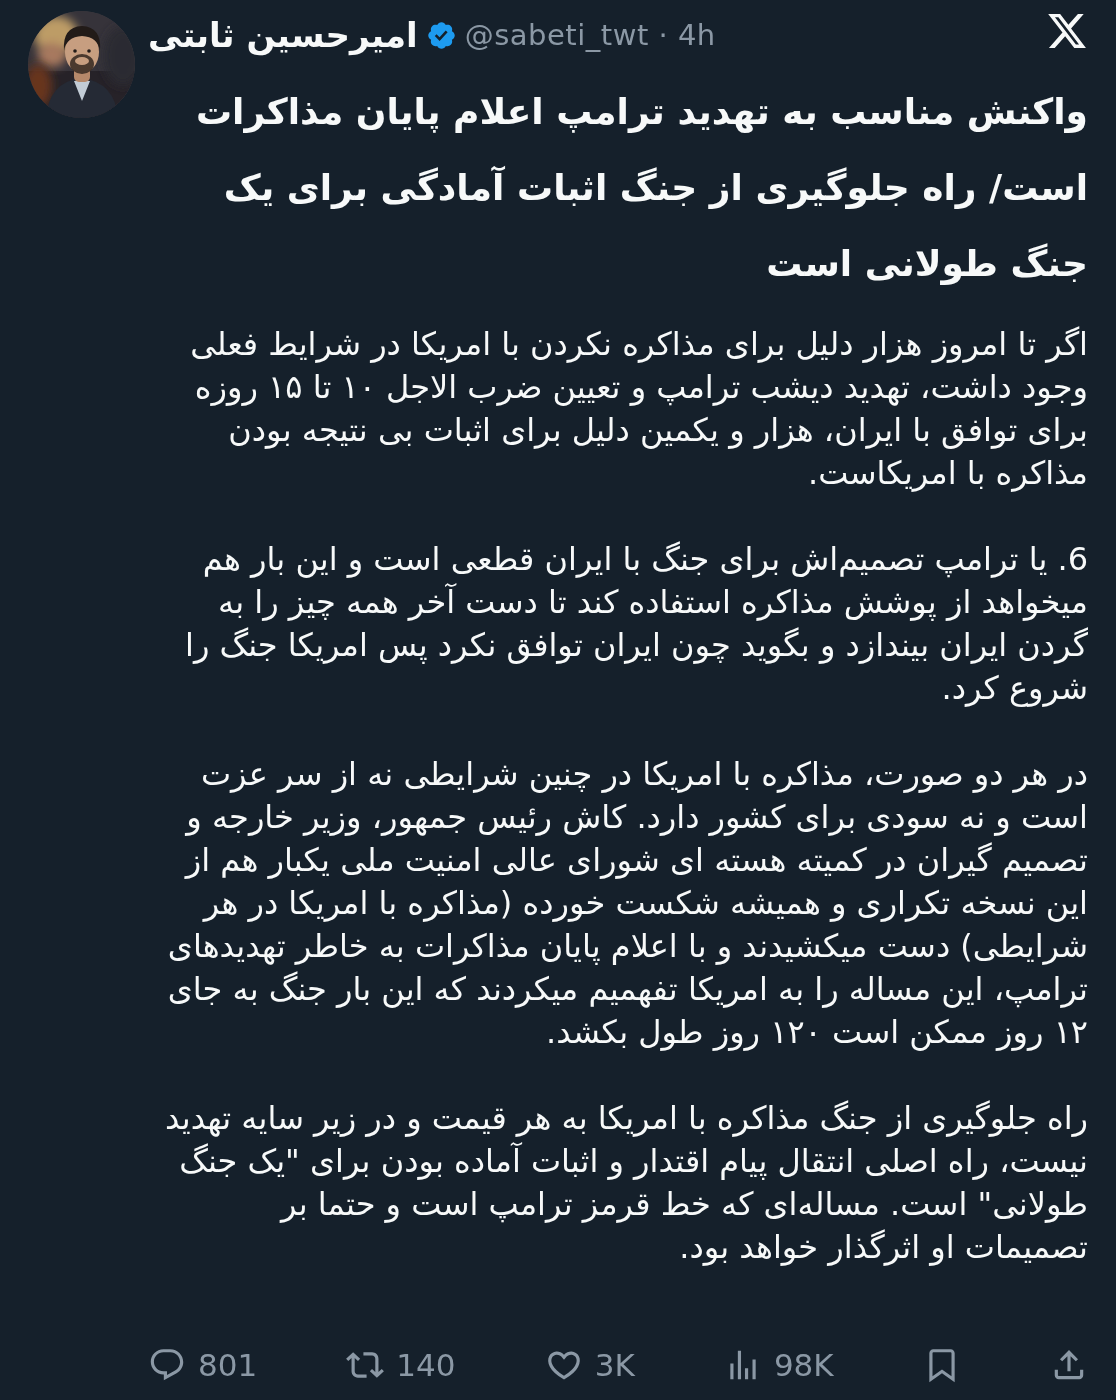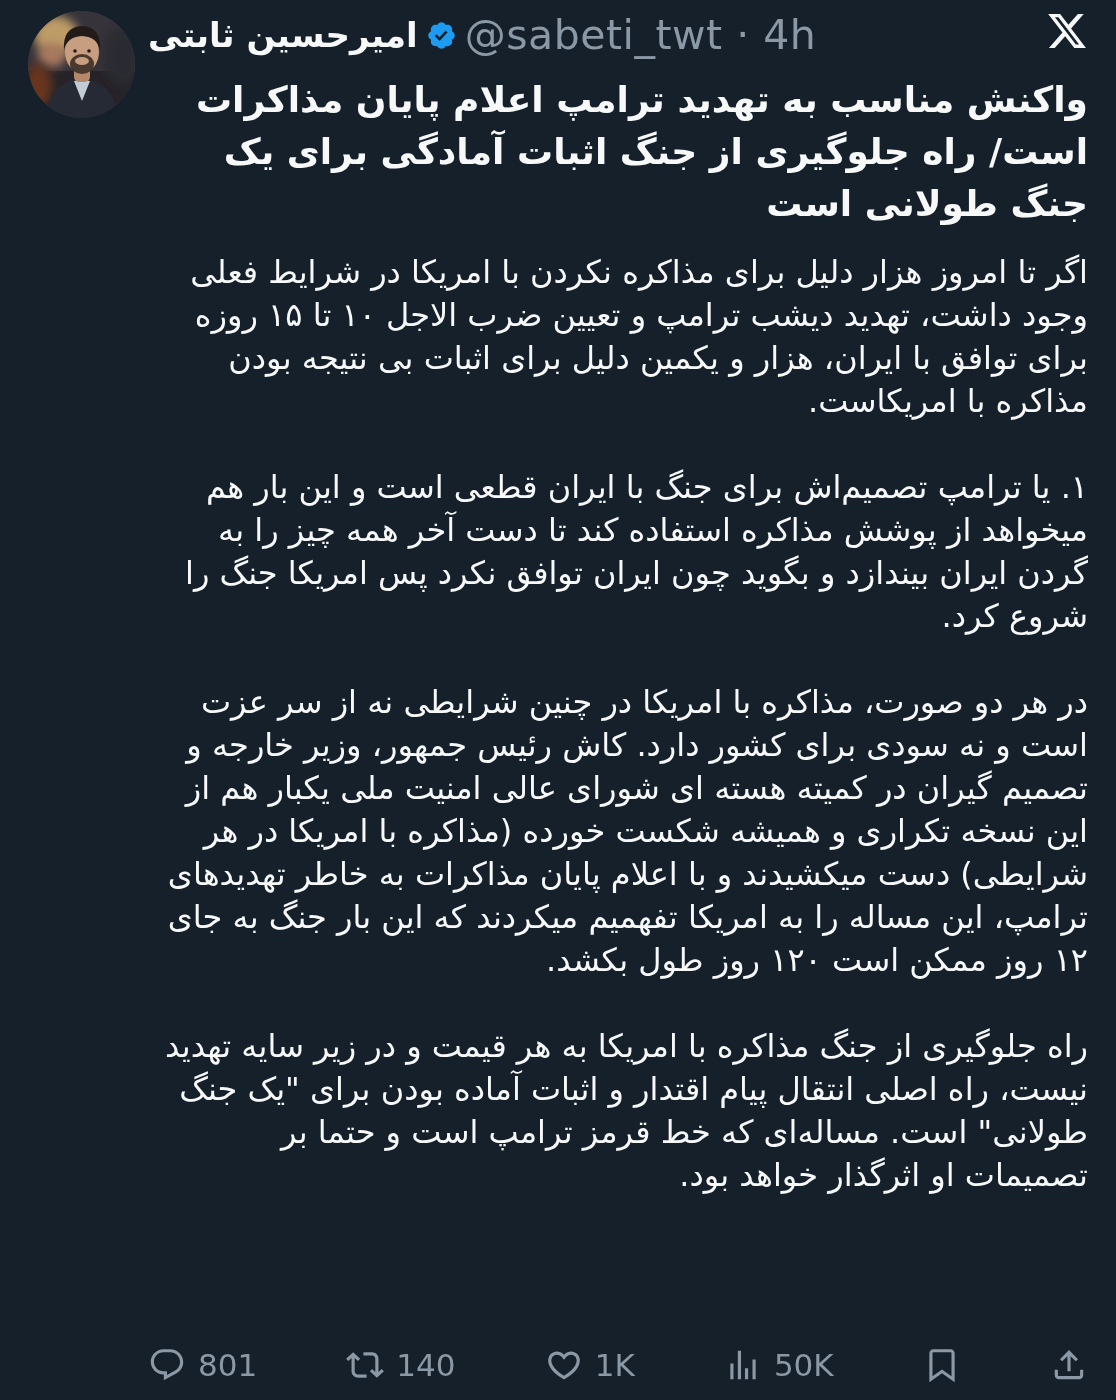--- a/index.html
+++ b/index.html
@@ -26,29 +26,29 @@
   .name-row{
     display:flex;align-items:center;
     height:46px;
   }
   .display-name{
     font-size:34px;font-weight:bold;color:#f7f9f9;
     direction:rtl;white-space:nowrap;
   }
   .badge{width:31px;height:31px;margin:0 8px 0 8px;display:inline-flex;}
   .handle{
-    font-size:41px;color:#8b98a5;white-space:nowrap;letter-spacing:0.5px;
+    font-size:29px;color:#8b98a5;white-space:nowrap;letter-spacing:0.5px;
   }
   .xlogo{
     margin-left:auto;align-self:flex-start;margin-top:-2px;
     width:42px;height:42px;display:inline-flex;
   }
   .headline{
     margin-top:16px;
-    font-size:36px;font-weight:bold;line-height:52px;
+    font-size:36px;font-weight:bold;line-height:76px;
     color:#f7f9f9;text-align:right;
   }
   .body-text{
     margin-top:21px;
     font-size:32px;line-height:43px;
     color:#f7f9f9;text-align:right;
   }
   .body-text p{margin:43px 0 0 12px;}
   .body-text p:first-child{margin-top:0;}
   .actions{
@@ -109,21 +109,21 @@
         <svg viewBox="0 0 24 24" width="42" height="42">
             <path fill="#f7f9f9" d="M18.244 2.25h3.308l-7.227 8.26 8.502 11.24H16.17l-5.214-6.817L4.99 21.75H1.68l7.73-8.835L1.254 2.25H8.08l4.713 6.231zm-1.161 17.52h1.833L7.084 4.126H5.117z"></path>
           </svg>
       </span>
     </div>
 
     <div class="headline" dir="rtl" lang="fa">واکنش مناسب به تهدید ترامپ اعلام پایان مذاکرات است/ راه جلوگیری از جنگ اثبات آمادگی برای یک جنگ طولانی است</div>
 
     <div class="body-text" dir="rtl" lang="fa">
         <p>اگر تا امروز هزار دلیل برای مذاکره نکردن با امریکا در شرایط فعلی وجود داشت، تهدید دیشب ترامپ و تعیین ضرب الاجل ۱۰ تا ۱۵ روزه برای توافق با ایران، هزار و یکمین دلیل برای اثبات بی نتیجه بودن مذاکره با امریکاست.</p>
-        <p>۱. یا ترامپ تصمیم‌اش برای جنگ با ایران قطعی است و این بار هم میخواهد از پوشش مذاکره استفاده کند تا دست آخر همه چیز را به گردن ایران بیندازد و بگوید چون ایران توافق نکرد پس امریکا جنگ را شروع کرد.</p>
+        <p>6. یا ترامپ تصمیم‌اش برای جنگ با ایران قطعی است و این بار هم میخواهد از پوشش مذاکره استفاده کند تا دست آخر همه چیز را به گردن ایران بیندازد و بگوید چون ایران توافق نکرد پس امریکا جنگ را شروع کرد.</p>
         <p>در هر دو صورت، مذاکره با امریکا در چنین شرایطی نه از سر عزت است و نه سودی برای کشور دارد. کاش رئیس جمهور، وزیر خارجه و تصمیم گیران در کمیته هسته ای شورای عالی امنیت ملی یکبار هم از این نسخه تکراری و همیشه شکست خورده (مذاکره با امریکا در هر شرایطی) دست میکشیدند و با اعلام پایان مذاکرات به خاطر تهدیدهای ترامپ، این مساله را به امریکا تفهمیم میکردند که این بار جنگ به جای ۱۲ روز ممکن است ۱۲۰ روز طول بکشد.</p>
         <p>راه جلوگیری از جنگ مذاکره با امریکا به هر قیمت و در زیر سایه تهدید نیست، راه اصلی انتقال پیام اقتدار و اثبات آماده بودن برای "یک جنگ طولانی" است. مساله‌ای که خط قرمز ترامپ است و حتما بر تصمیمات او اثرگذار خواهد بود.</p>
       </div>
   </div>
 
   <div class="actions">
     <div class="action">
       <span class="aicon">
         <svg viewBox="0 0 24 24">
             <path d="M1.751 10c0-4.42 3.584-8 8.005-8h4.366c4.49 0 8.129 3.64 8.129 8.13 0 2.96-1.607 5.68-4.196 7.11l-8.054 4.46v-3.69h-.067c-4.49.1-8.183-3.51-8.183-8.01zm8.005-6c-3.317 0-6.005 2.69-6.005 6 0 3.37 2.77 6.08 6.138 6.01l.351-.01h1.761v2.3l5.087-2.81c1.951-1.08 3.163-3.13 3.163-5.36 0-3.39-2.744-6.13-6.129-6.13H9.756z"></path>
@@ -138,29 +138,29 @@
           </svg>
       </span>
       <span class="count">140</span>
     </div>
     <div class="action">
       <span class="aicon">
         <svg viewBox="0 0 24 24">
             <path d="M16.697 5.5c-1.222-.06-2.679.51-3.89 2.16l-.805 1.09-.806-1.09C9.984 6.01 8.526 5.44 7.304 5.5c-1.243.07-2.349.78-2.91 1.91-.552 1.12-.633 2.78.479 4.82 1.074 1.97 3.257 4.27 7.129 6.61 3.87-2.34 6.052-4.64 7.126-6.61 1.111-2.04 1.03-3.7.477-4.82-.561-1.13-1.666-1.84-2.908-1.91zm4.187 7.69c-1.351 2.48-4.001 5.12-8.379 7.67l-.503.3-.504-.3c-4.379-2.55-7.029-5.19-8.382-7.67-1.36-2.5-1.41-4.86-.514-6.67.887-1.79 2.647-2.91 4.601-3.01 1.651-.09 3.368.56 4.798 2.01 1.429-1.45 3.146-2.1 4.796-2.01 1.954.1 3.714 1.22 4.601 3.01.896 1.81.846 4.17-.514 6.67z"></path>
           </svg>
       </span>
-      <span class="count">1K</span>
+      <span class="count">3K</span>
     </div>
     <div class="action">
       <span class="aicon">
         <svg viewBox="0 0 24 24">
             <path d="M8.75 21V3h2v18h-2zM18 21V8.5h2V21h-2zM4 21l.004-10h2L6 21H4zm9.248 0v-7h2v7h-2z"></path>
           </svg>
       </span>
-      <span class="count">50K</span>
+      <span class="count">98K</span>
     </div>
     <div class="action">
       <span class="aicon">
         <svg viewBox="0 0 24 24">
             <path d="M4 4.5C4 3.12 5.119 2 6.5 2h11C18.881 2 20 3.12 20 4.5v18.44l-8-5.71-8 5.71V4.5zM6.5 4c-.276 0-.5.22-.5.5v14.56l6-4.29 6 4.29V4.5c0-.28-.224-.5-.5-.5h-11z"></path>
           </svg>
       </span>
     </div>
     <div class="action">
       <span class="aicon">

